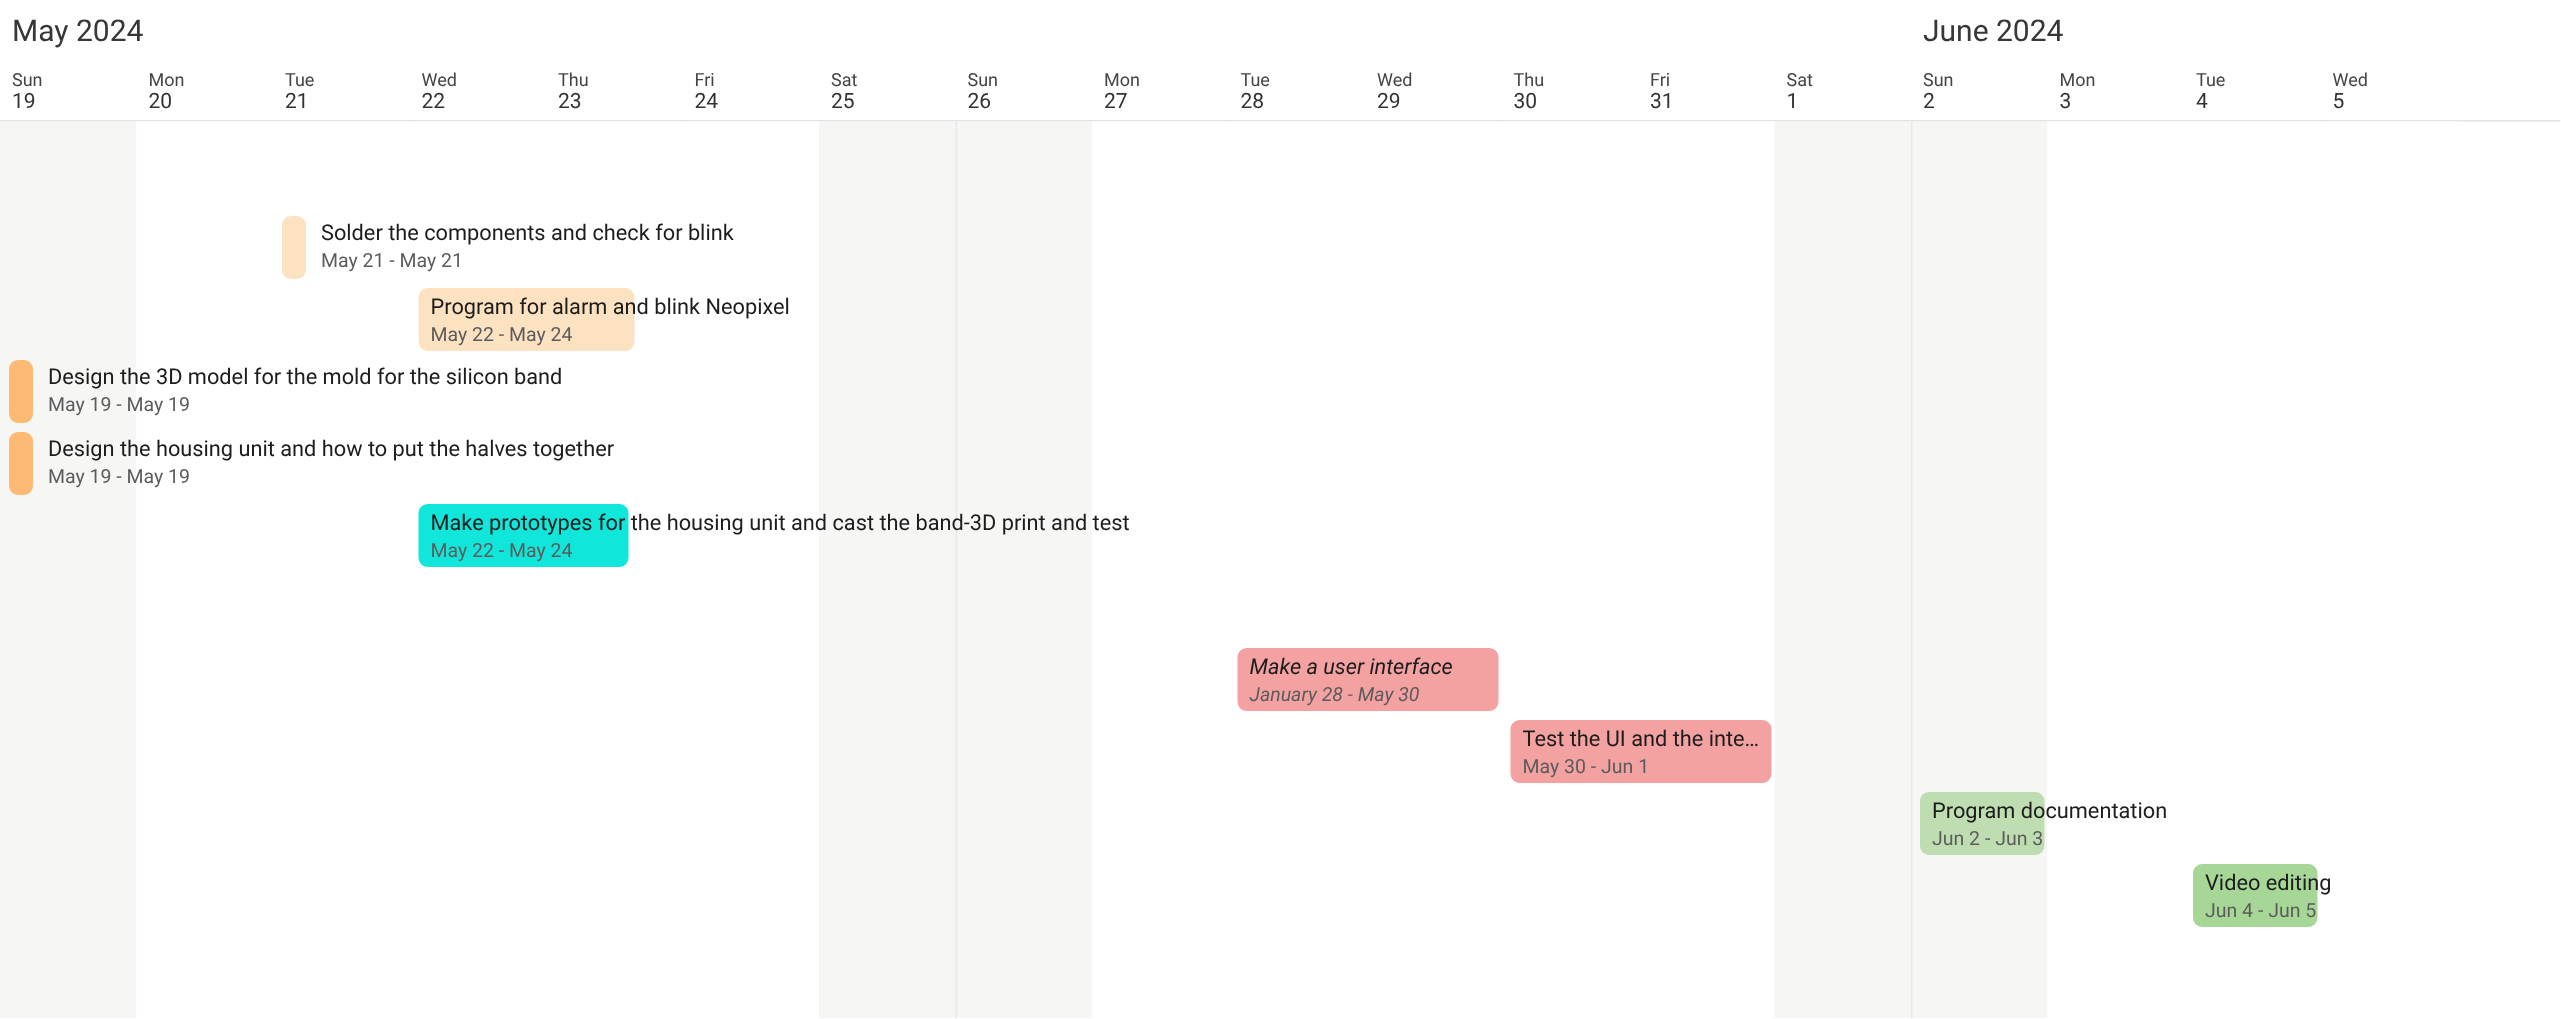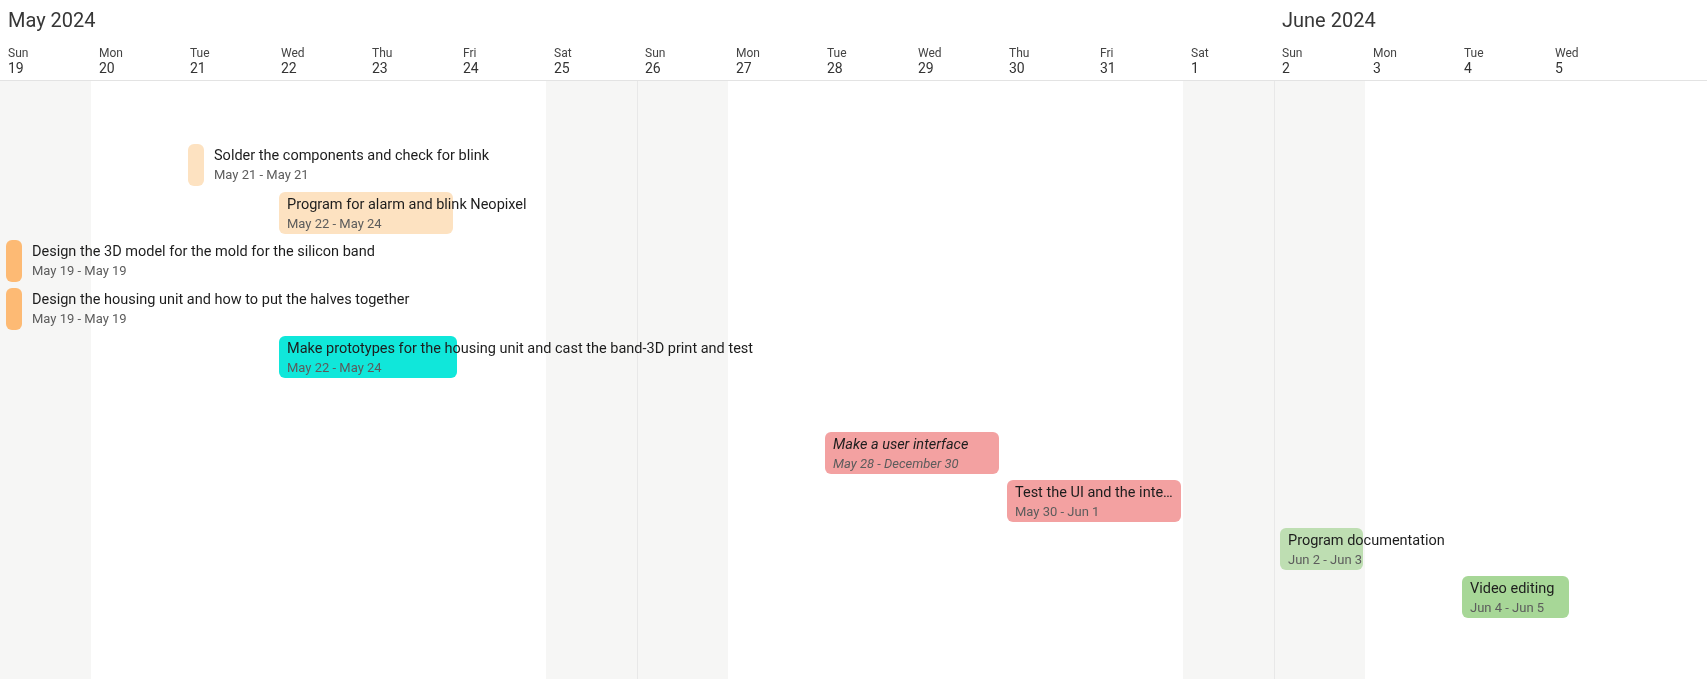--- a/index.html
+++ b/index.html
@@ -135,49 +135,49 @@
       <div class="col-bg col-weekend" style="left: 1274px;"></div>
       <div class="col-bg col-weekday" style="left: 1365px;"></div>
       <div class="col-bg col-weekday" style="left: 1456px;"></div>
       <div class="col-bg col-weekday" style="left: 1547px;"></div>
       <div class="col-sep" style="left: 637px;"></div>
       <div class="col-sep" style="left: 1274px;"></div>
       <div class="task c-peach overflow" style="left: 188px; width: 14.75px; top: 63px; text-align: center;">
         <div class="task-title">Solder the components and check for blink</div>
         <div class="task-dates">May 21 - May 21</div>
       </div>
-      <div class="task c-peach" style="left: 279px; width: 174px; top: 111px;">
+      <div class="task c-peach" style="left: 279px; width: 144px; top: 111px;">
         <div class="task-title">Program for alarm and blink Neopixel</div>
         <div class="task-dates">May 22 - May 24</div>
       </div>
       <div class="task c-blue overflow" style="left: 6px; width: 10.2px; top: 159px;">
         <div class="task-title">Design the 3D model for the mold for the silicon band</div>
         <div class="task-dates">May 19 - May 19</div>
       </div>
       <div class="task c-blue overflow" style="left: 6px; width: 10.2px; top: 207px;">
         <div class="task-title">Design the housing unit and how to put the halves together</div>
         <div class="task-dates">May 19 - May 19</div>
       </div>
-      <div class="task c-cyan" style="left: 279px; width: 178px; top: 255px;">
+      <div class="task c-cyan" style="left: 279px; width: 140px; top: 255px;">
         <div class="task-title">Make prototypes for the housing unit and cast the band-3D print and test</div>
         <div class="task-dates">May 22 - May 24</div>
       </div>
       <div class="task c-red" style="left: 825px; width: 174px; top: 351px; font-style: italic;">
         <div class="task-title">Make a user interface</div>
-        <div class="task-dates">May 28 - December 30</div>
+        <div class="task-dates">January 28 - May 30</div>
       </div>
       <div class="task c-red clip" style="left: 1007px; width: 174px; top: 399px;">
         <div class="task-title">Test the UI and the interaction with th…</div>
         <div class="task-dates">May 30 - Jun 1</div>
       </div>
       <div class="task c-green1" style="left: 1280px; width: 83px; top: 447px;">
         <div class="task-title">Program documentation</div>
         <div class="task-dates">Jun 2 - Jun 3</div>
       </div>
-      <div class="task c-green2" style="left: 1462px; width: 107px; top: 495px;">
+      <div class="task c-green2" style="left: 1462px; width: 83px; top: 495px;">
         <div class="task-title">Video editing</div>
         <div class="task-dates">Jun 4 - Jun 5</div>
       </div>
     </div>
 <div class="month-label" style="left: 8px;">May 2024</div>
     <div class="month-label" style="left: 1282px;">June 2024</div>
     <div class="day-header" style="left: 8px;">
       <div class="dow">Sun</div>
       <div class="dnum">19</div>
     </div>

